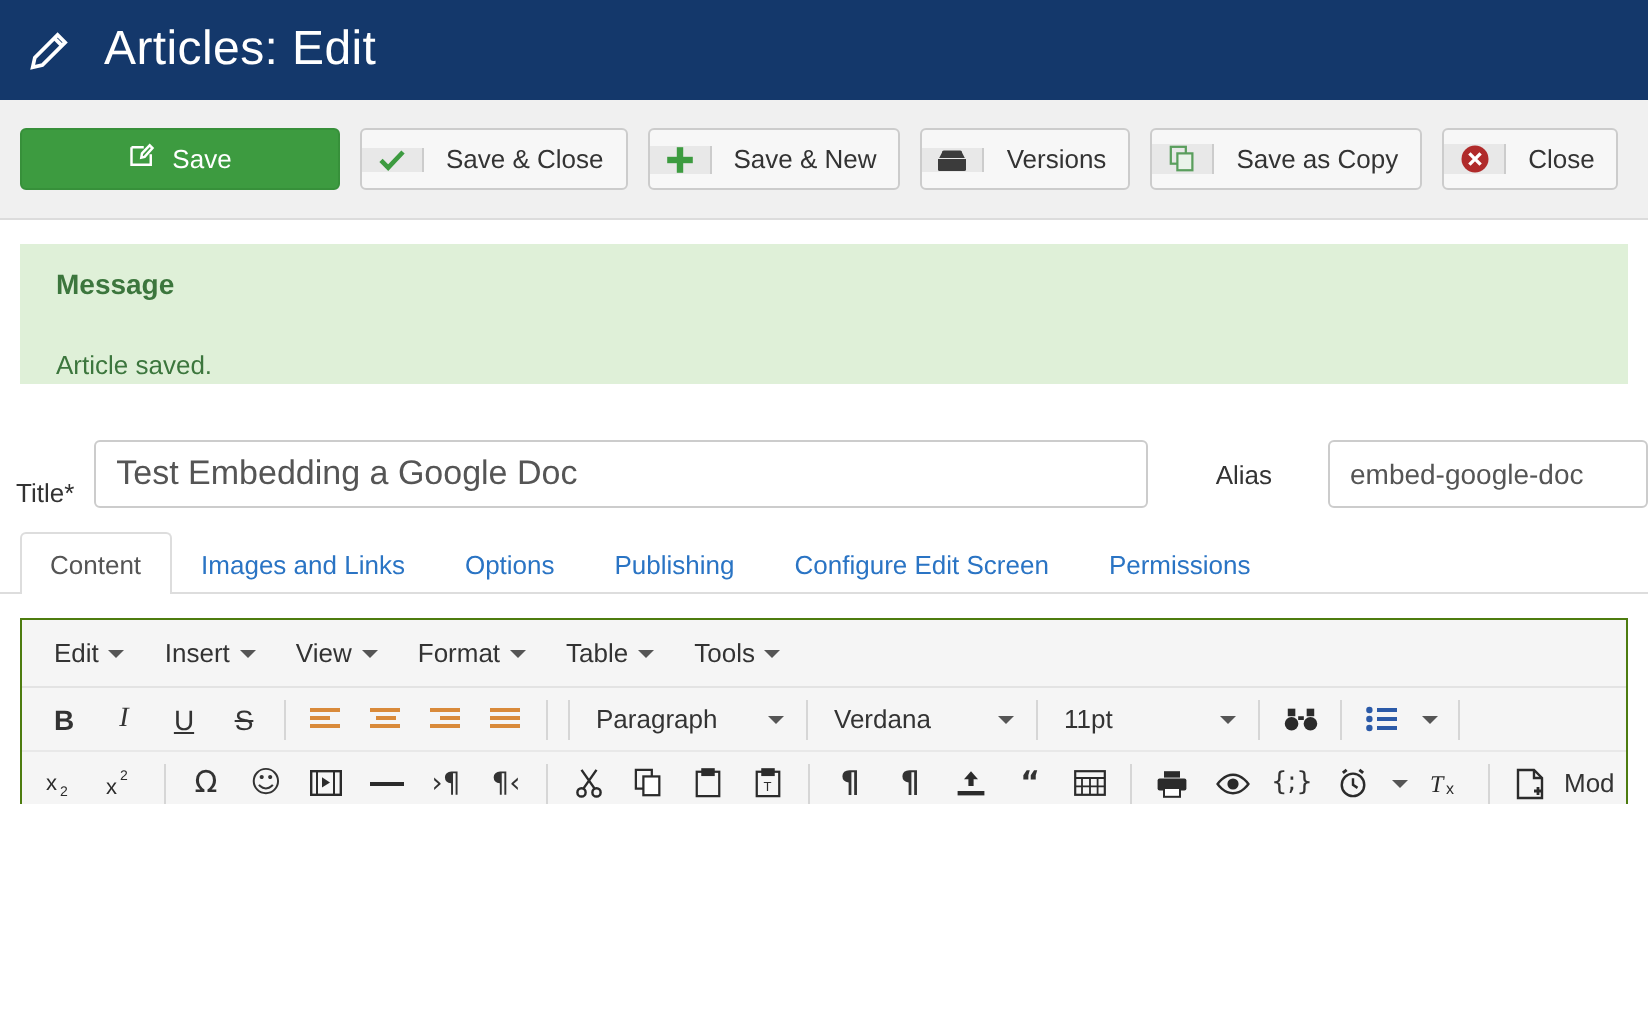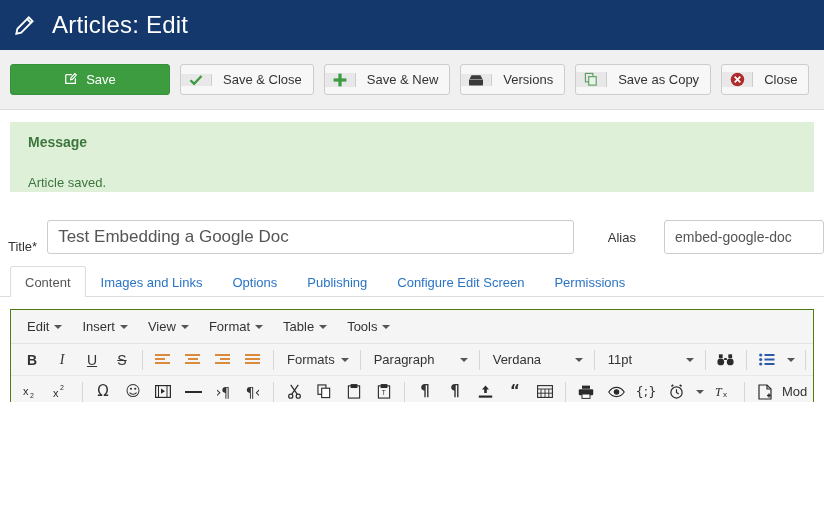--- a/index.html
+++ b/index.html
@@ -398,24 +398,20 @@
       <span class="tbi">
         <svg width="17" height="14" viewBox="0 0 17 14">
             <g fill="#d98a3a">
               <rect y="1" width="15" height="2"></rect>
               <rect y="5" width="15" height="2"></rect>
               <rect y="9" width="15" height="2"></rect>
             </g>
           </svg>
       </span>
       <i class="sep"></i>
-      <span class="tb-select">
-        <span>Formats</span>
-          <i class="caret"></i>
-      </span>
       <i class="sep"></i>
       <span class="tb-select wide w-para">
         <span>Paragraph</span>
           <i class="caret"></i>
       </span>
       <i class="sep"></i>
       <span class="tb-select wide w-font">
         <span>Verdana</span>
           <i class="caret"></i>
       </span>

